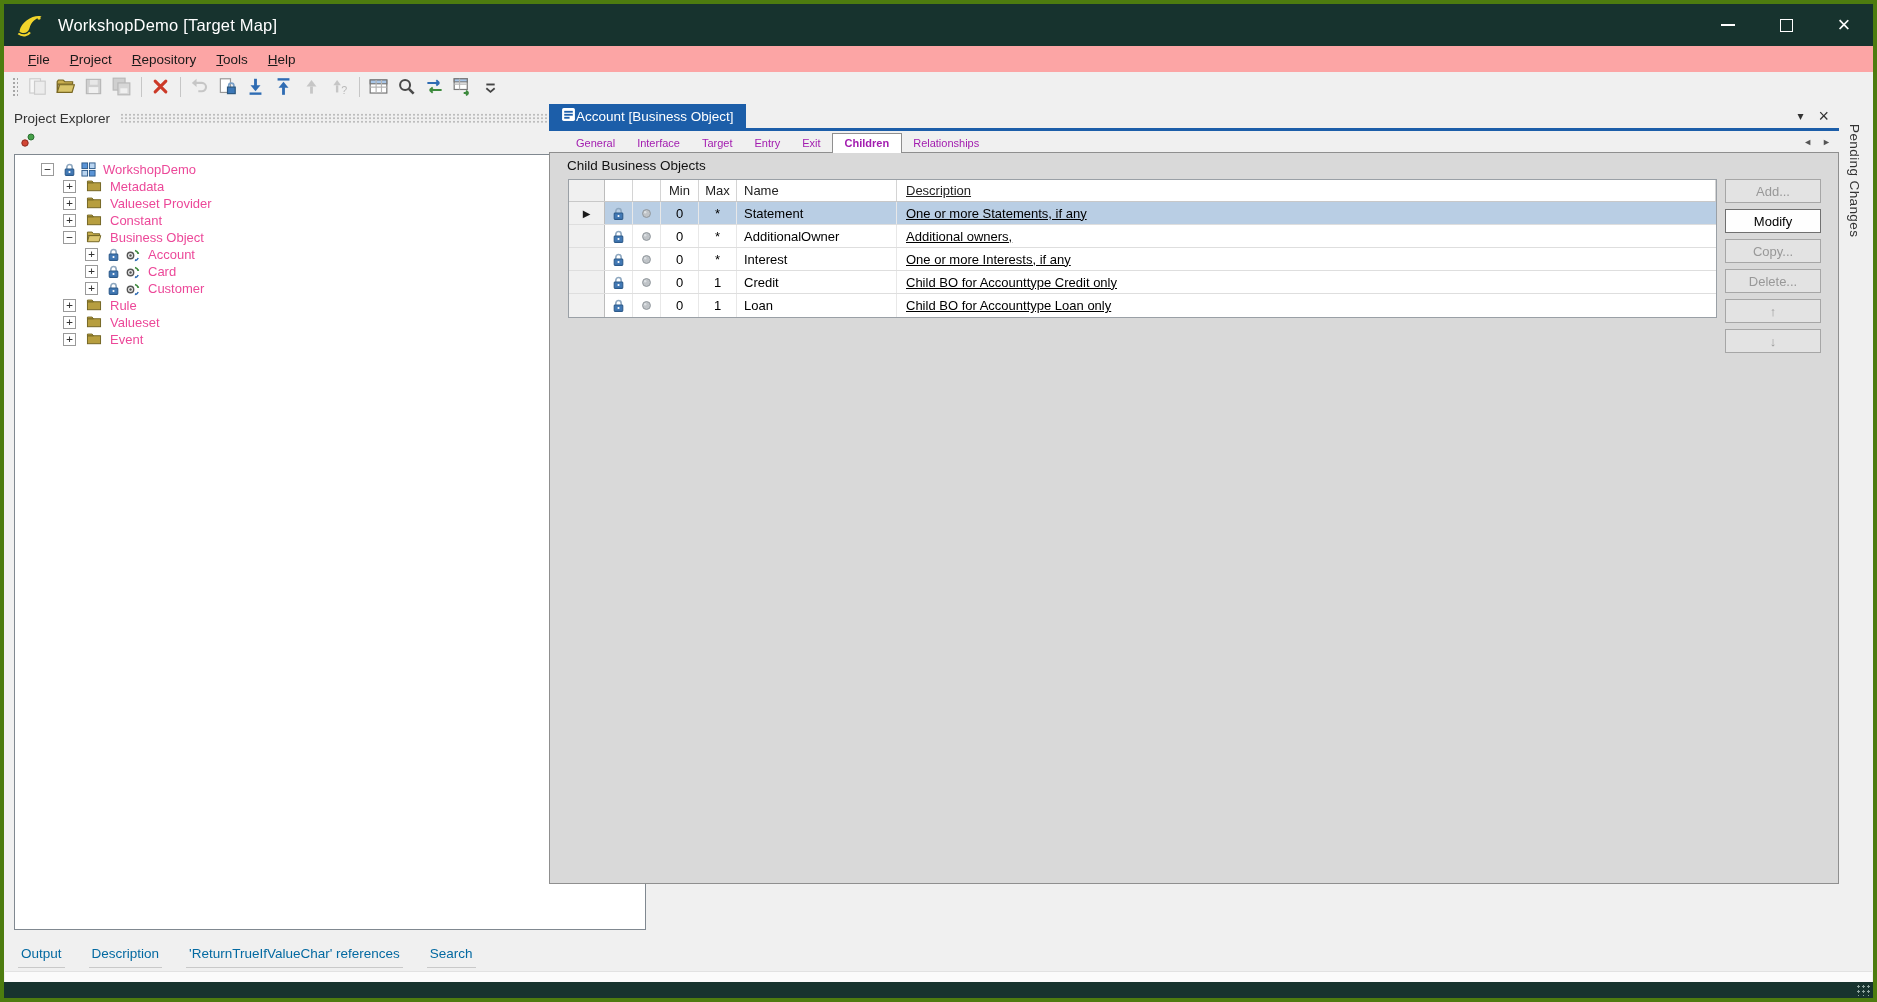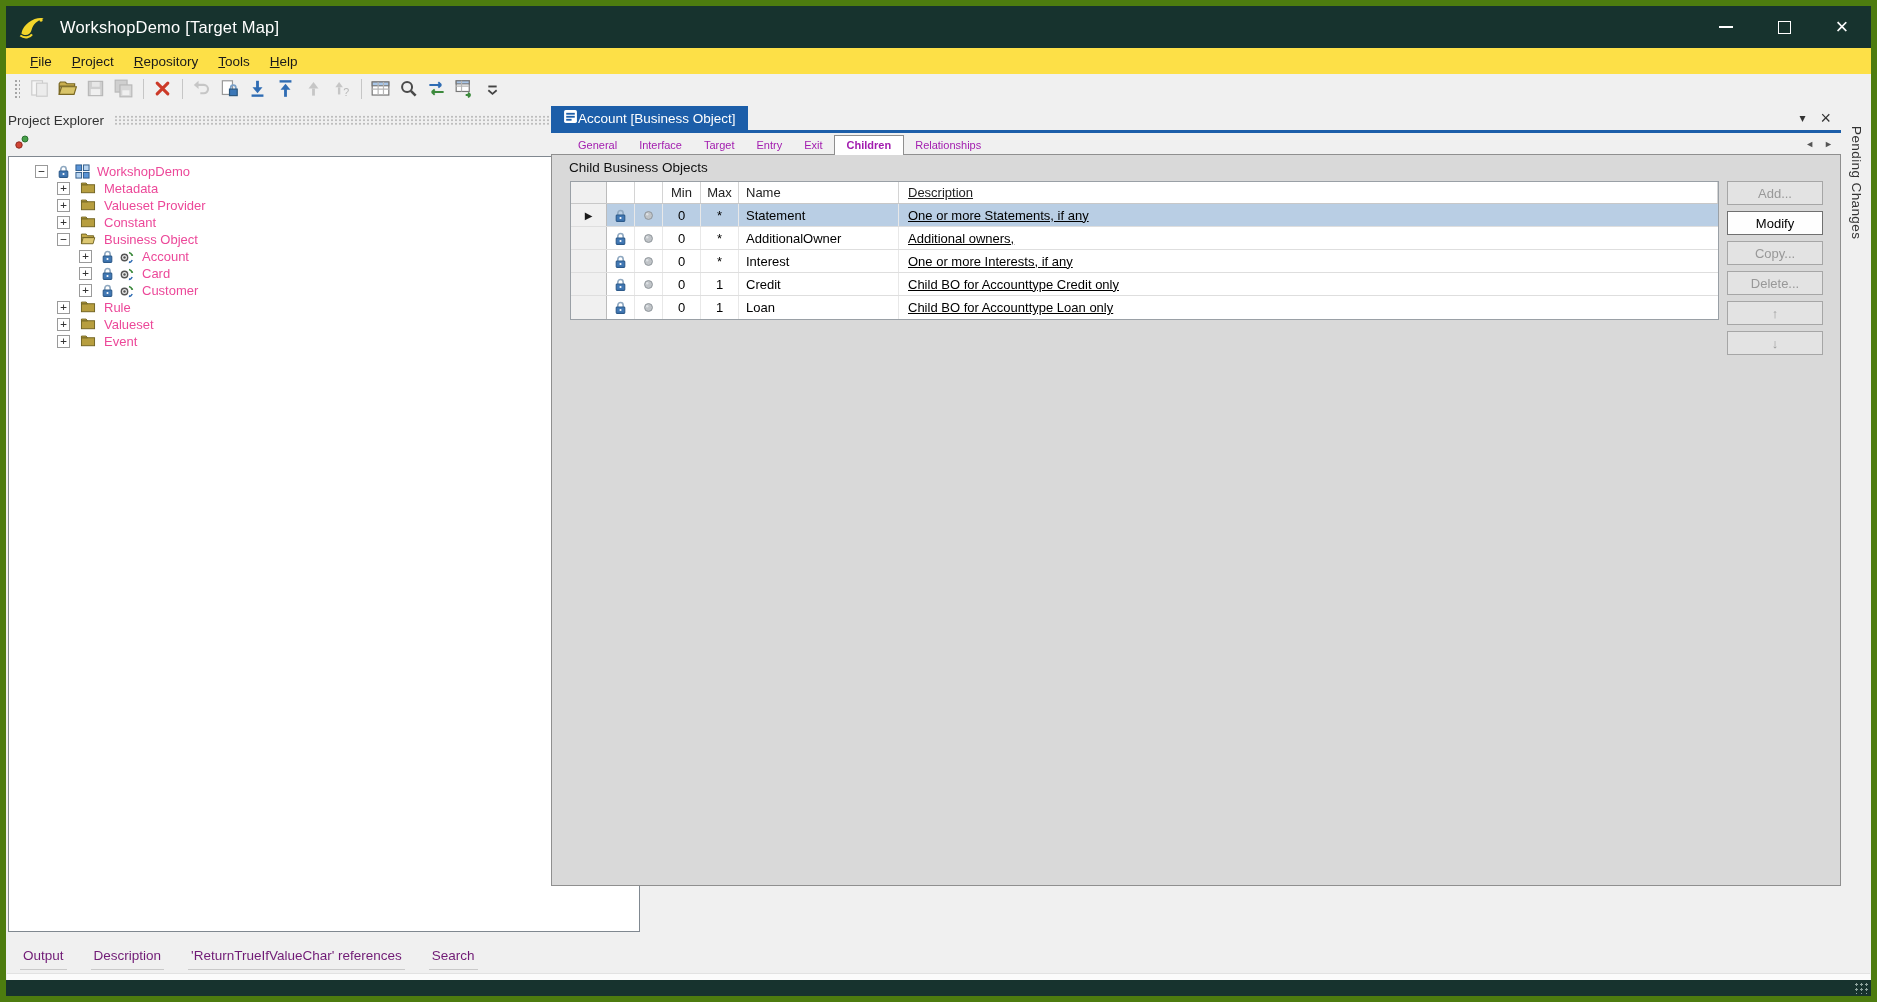--- a/index.html
+++ b/index.html
@@ -1,41 +1,41 @@
 <!DOCTYPE html>
 <html><head>
 <meta charset="utf-8">
 <style>
   *{box-sizing:border-box;margin:0;padding:0;}
   html,body{width:1877px;height:1002px;}
   body{font-family:"Liberation Sans","DejaVu Sans",sans-serif;background:#f0f0f0;position:relative;overflow:hidden;}
-  .window{position:absolute;inset:0;border:6px solid #4d7c0f;background:#f0f0f0;}
+  .window{position:absolute;inset:0;border:4px solid #4d7c0f;background:#f0f0f0;}
 
   
   .titlebar{position:absolute;top:0;left:0;right:0;height:42px;background:#17332e;color:#fff;display:flex;align-items:center;}
   .app-icon{margin-left:8px;width:36px;height:36px;display:flex;align-items:center;justify-content:center;}
   .title{margin-left:10px;font-size:16.5px;letter-spacing:.2px;}
   .win-controls{margin-left:auto;display:flex;height:100%;}
   .wc{width:58px;height:100%;display:flex;align-items:center;justify-content:center;color:#fff;}
   .g-min{width:14px;border-top:2px solid #fff;display:inline-block;}
   .g-max{width:13px;height:13px;border:1.5px solid #fff;display:inline-block;}
   .g-close{font-size:22px;line-height:1;font-weight:400;}
 
   
-  .menubar{position:absolute;top:42px;left:0;right:0;height:26px;background:#fde047;display:flex;align-items:center;padding-left:14px;}
+  .menubar{position:absolute;top:42px;left:0;right:0;height:26px;background:#fca5a5;display:flex;align-items:center;padding-left:14px;}
   .menu-item{padding:3px 10px;font-size:13.5px;color:#1a1a1a;}
   .menu-item::first-letter{text-decoration:underline;}
   .toolbar{position:absolute;top:68px;left:0;right:0;height:29px;background:#f0f0f0;display:flex;align-items:center;padding-left:6px;}
   .tb-grip{width:6px;height:20px;margin:0 6px 0 2px;background-image:radial-gradient(#a6a6a6 1.1px,transparent 1.3px);background-size:4px 4px;}
   .tb-btn{width:26px;height:26px;display:flex;align-items:center;justify-content:center;margin-right:2px;}
   .tb-btn.disabled{opacity:.4;filter:grayscale(1);}
   .tb-sep{width:1px;height:20px;background:#c6c6c6;margin:0 5px;}
 
   
-  .pe{position:absolute;left:2px;top:104px;width:632px;height:822px;}
+  .pe{position:absolute;left:10px;top:104px;width:632px;height:822px;}
   .pe-head{display:flex;align-items:center;height:20px;}
   .pe-title{font-size:13.5px;color:#333;white-space:nowrap;}
   .pe-hatch{flex:1;height:10px;margin:0 10px;background-image:radial-gradient(#bdbdbd 1px,transparent 1.15px);background-size:4px 3.5px;}
   .pe-caret{font-size:12px;color:#444;margin-right:10px;}
   .pe-pin{display:flex;margin-right:6px;}
   .pe-tools{height:24px;display:flex;align-items:center;padding-left:6px;}
   .pe-tree{position:absolute;left:0;right:0;top:46px;bottom:0;background:#fff;border:1px solid #808890;padding-top:6px;overflow:hidden;}
   .tree-row{height:17px;display:flex;align-items:center;white-space:nowrap;}
   .expander{width:13px;height:13px;flex:0 0 13px;border:1px solid #9a9a9a;background:#fff;color:#333;font-size:11px;line-height:11px;text-align:center;margin-right:9px;font-family:"DejaVu Sans Mono",monospace;}
   .t-lock{display:flex;margin-right:5px;}
@@ -77,21 +77,21 @@
   
   .actions{position:absolute;left:1175px;top:26px;width:96px;}
   .abtn{display:block;width:96px;height:24px;margin-bottom:6px;font-size:13px;font-family:inherit;border:1px solid #a6a6a6;background:#e3e3e3;color:#989898;}
   .abtn.primary{background:#fefefe;border-color:#707070;color:#000;}
 
   
   .pending{position:absolute;left:1843px;top:120px;writing-mode:vertical-rl;font-size:13.5px;color:#333;letter-spacing:.4px;}
 
   
   .bottom-tabs{position:absolute;left:14px;top:939px;display:flex;}
-  .btab{margin-right:24px;padding:3px 3px 6px;border-bottom:1px solid #c9c9c9;font-size:13.5px;color:#701a75;}
+  .btab{margin-right:24px;padding:3px 3px 6px;border-bottom:1px solid #c9c9c9;font-size:13.5px;color:#0369a1;}
   .white-strip{position:absolute;left:1px;right:1px;top:967px;height:19px;background:#fbfbfb;border-top:1px solid #e2e2e2;}
   .statusbar{position:absolute;left:0;right:0;bottom:0;height:16px;background:#17332e;}
   .grip{position:absolute;right:3px;bottom:2px;width:14px;height:12px;background-image:radial-gradient(#8fa59f 1.2px,transparent 1.4px);background-size:5px 5px;}
 </style>
 </head>
 <body>
 
 <div class="window">
 
   <div class="titlebar">

